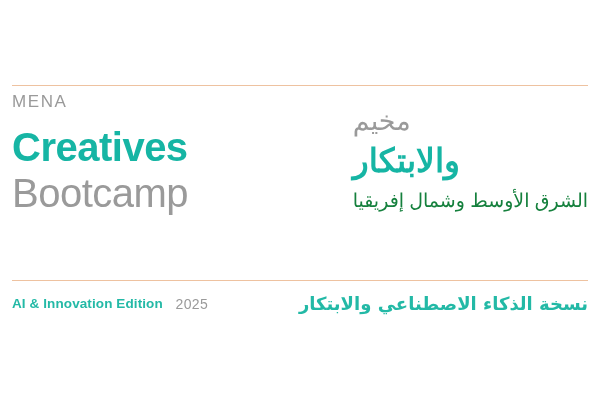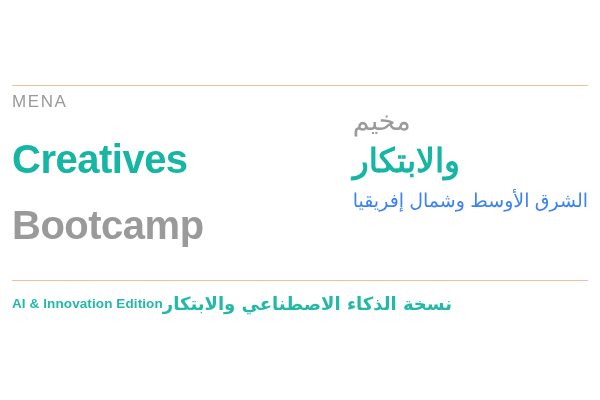--- a/index.html
+++ b/index.html
@@ -58,21 +58,20 @@
     display: flex;
     align-items: flex-start;
     justify-content: space-between;
   }
 
   .col-latin {
     display: flex;
     flex-direction: column;
     align-items: flex-start;
     padding-top: 5px;
-    gap: 12px;
   }
 
   .eyebrow {
     font-size: 17px;
     line-height: 21px;
     letter-spacing: 1.6px;
     color: #9a9a9a;
     font-weight: 400;
     margin-bottom: 12px;
   }
@@ -82,24 +81,24 @@
     line-height: 46px;
     font-weight: 700;
     letter-spacing: -0.5px;
     color: #16b5a4;
     text-align: right;
   }
 
   .headline-2 {
     font-size: 40px;
     line-height: 46px;
-    font-weight: 700;
+    font-weight: 400;
     letter-spacing: -0.5px;
     color: #9a9a9a;
-    margin-top: 8px;
+    margin-top: 0;
   }
 
   .col-arabic {
     direction: rtl;
     text-align: right;
     display: flex;
     flex-direction: column;
     align-items: flex-end;
     padding-top: 18px;
     font-family: Liberation Sans, sans-serif;
@@ -117,21 +116,21 @@
     font-size: 33px;
     line-height: 42px;
     font-weight: 700;
     color: #16b5a4;
     margin-top: 2px;
   }
 
   .ar-sub {
     font-size: 19px;
     line-height: 27px;
-    color: #3b82f6;
+    color: #15803d;
     font-weight: 400;
     margin-top: 5px;
   }
 
   
   .footer-band {
     position: absolute;
     left: 12px;
     right: 12px;
     top: 294px;
@@ -190,16 +189,17 @@
       <div class="ar-headline">والابتكار</div>
       <div class="ar-sub">الشرق الأوسط وشمال إفريقيا</div>
     </div>
 
   </div>
 
   <hr class="rule rule-bottom">
 
   <div class="footer-band">
     <div class="footer-left">AI &amp; Innovation Edition</div>
+    <div class="footer-center">2025</div>
     <div class="footer-right">نسخة الذكاء الاصطناعي والابتكار</div>
   </div>
 
 </div>
 
 </body></html>

